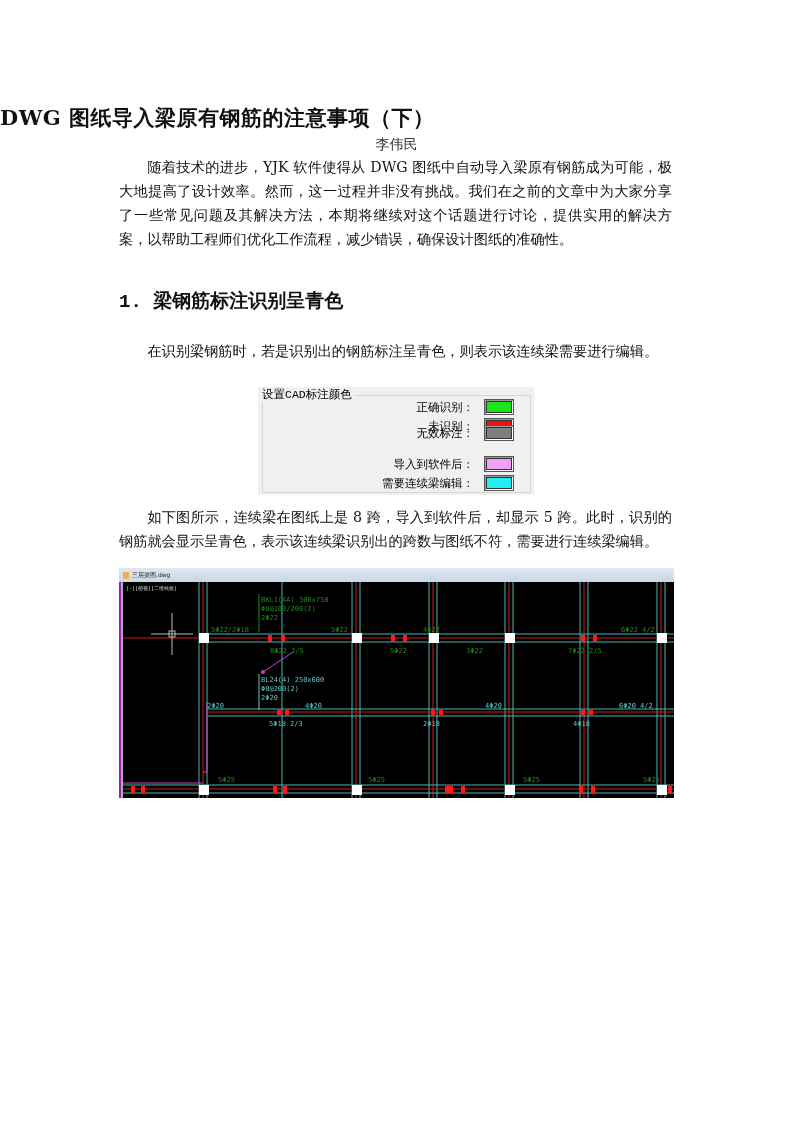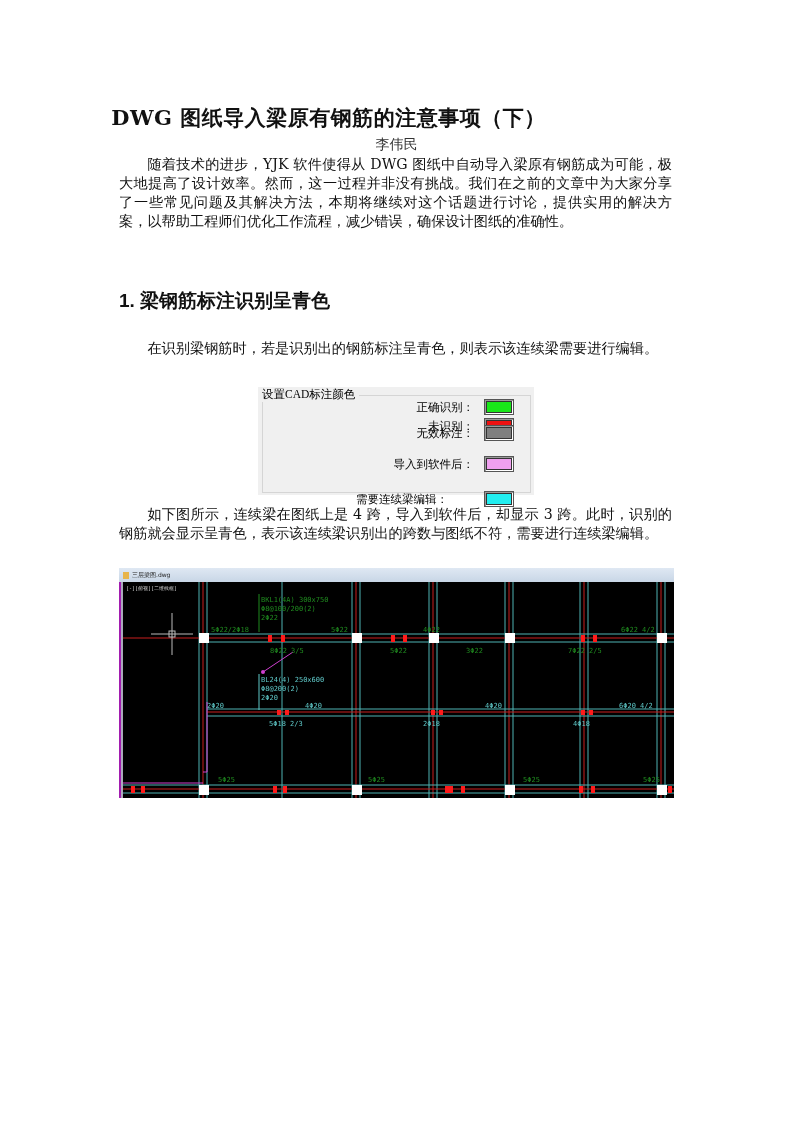--- a/index.html
+++ b/index.html
@@ -1,29 +1,29 @@
 <!DOCTYPE html>
 <html><head>
 <meta charset="utf-8">
 <style>
   html, body { margin: 0; padding: 0; background: #ffffff; }
   body { width: 793px; height: 1122px; position: relative; overflow: hidden;
          font-family: "DejaVu Serif", serif; color: #111; }
-  .title { position: absolute; left: 0; width: 657px; top: 104px; text-align: center;
+  .title { position: absolute; left: 0; width: 657px; top: 104px; 
            font-family: "DejaVu Serif", serif; font-weight: bold; font-size: 21px; letter-spacing: 0.5px; }
   .author { position: absolute; left: 0; width: 793px; top: 136px; text-align: center;
             font-size: 14px; color: #333; }
-  .para { position: absolute; left: 119px; width: 553px; font-size: 14.2px; line-height: 19px;
+  .para { position: absolute; left: 119px; width: 553px; font-size: 14.2px; line-height: 24px;
           text-align: justify; text-indent: 2em; }
-  .h1 { position: absolute; left: 119px; top: 288px; font-family: Liberation Sans, sans-serif;
+  .h1 { position: absolute; left: 119px; top: 288px; font-family: Liberation Mono, monospace;
         font-weight: bold; font-size: 19px; }
 
   
   .panel { position: absolute; left: 258px; top: 387px; width: 276px; height: 108px;
-           background: #f0f0f0; font-family: Liberation Serif, serif; font-size: 11.5px; color: #000; }
+           background: #f0f0f0; font-family: Liberation Mono, monospace; font-size: 11.5px; color: #000; }
   .panel .frame { position: absolute; left: 4px; top: 8px; right: 3px; bottom: 2px;
                   border: 1px solid #d5d5d5; }
   .panel .legend { position: absolute; left: 4px; top: 0px; background: #f0f0f0; padding-right: 4px; }
   .panel .row { position: absolute; right: 20px; height: 18px; display: flex; align-items: center; }
   .panel .row .lbl { margin-right: 10px; }
   .panel .swatch { width: 26px; height: 12px; border: 1px solid #555; background: #fff; padding: 1px;
                    box-shadow: inset 1px 1px 0 #999; position: relative; }
   .panel .swatch i { display: block; width: 100%; height: 100%; border: 1px solid #333; box-sizing: border-box; }
 
   
@@ -70,29 +70,29 @@
     <span class="swatch">
         <i style="background:#7f7f7f"></i>
       </span>
   </div>
   <div class="row" style="top:68px;">
     <span class="lbl">导入到软件后：</span>
     <span class="swatch">
         <i style="background:#f0a0f0"></i>
       </span>
   </div>
-  <div class="row" style="top:103px;gap:26px;">
+  <div class="row" style="top:87px;">
     <span class="lbl">需要连续梁编辑：</span>
     <span class="swatch">
         <i style="background:#22eef0"></i>
       </span>
   </div>
 </div>
 
-<div class="para" style="top:505px;">如下图所示，连续梁在图纸上是 4 跨，导入到软件后，却显示 3 跨。此时，识别的钢筋就会显示呈青色，表示该连续梁识别出的跨数与图纸不符，需要进行连续梁编辑。</div>
+<div class="para" style="top:505px;">如下图所示，连续梁在图纸上是 8 跨，导入到软件后，却显示 5 跨。此时，识别的钢筋就会显示呈青色，表示该连续梁识别出的跨数与图纸不符，需要进行连续梁编辑。</div>
 
 <div class="cad">
   <div class="titlebar">
     <span class="fi"></span><span>三层梁图.dwg</span>
   </div>
   <div class="view">
     <div class="viewlbl">[-][俯视][二维线框]</div>
     <svg width="553" height="216" viewBox="0 0 553 216">
 
       <g stroke="#4fb3b3" stroke-width="1">

